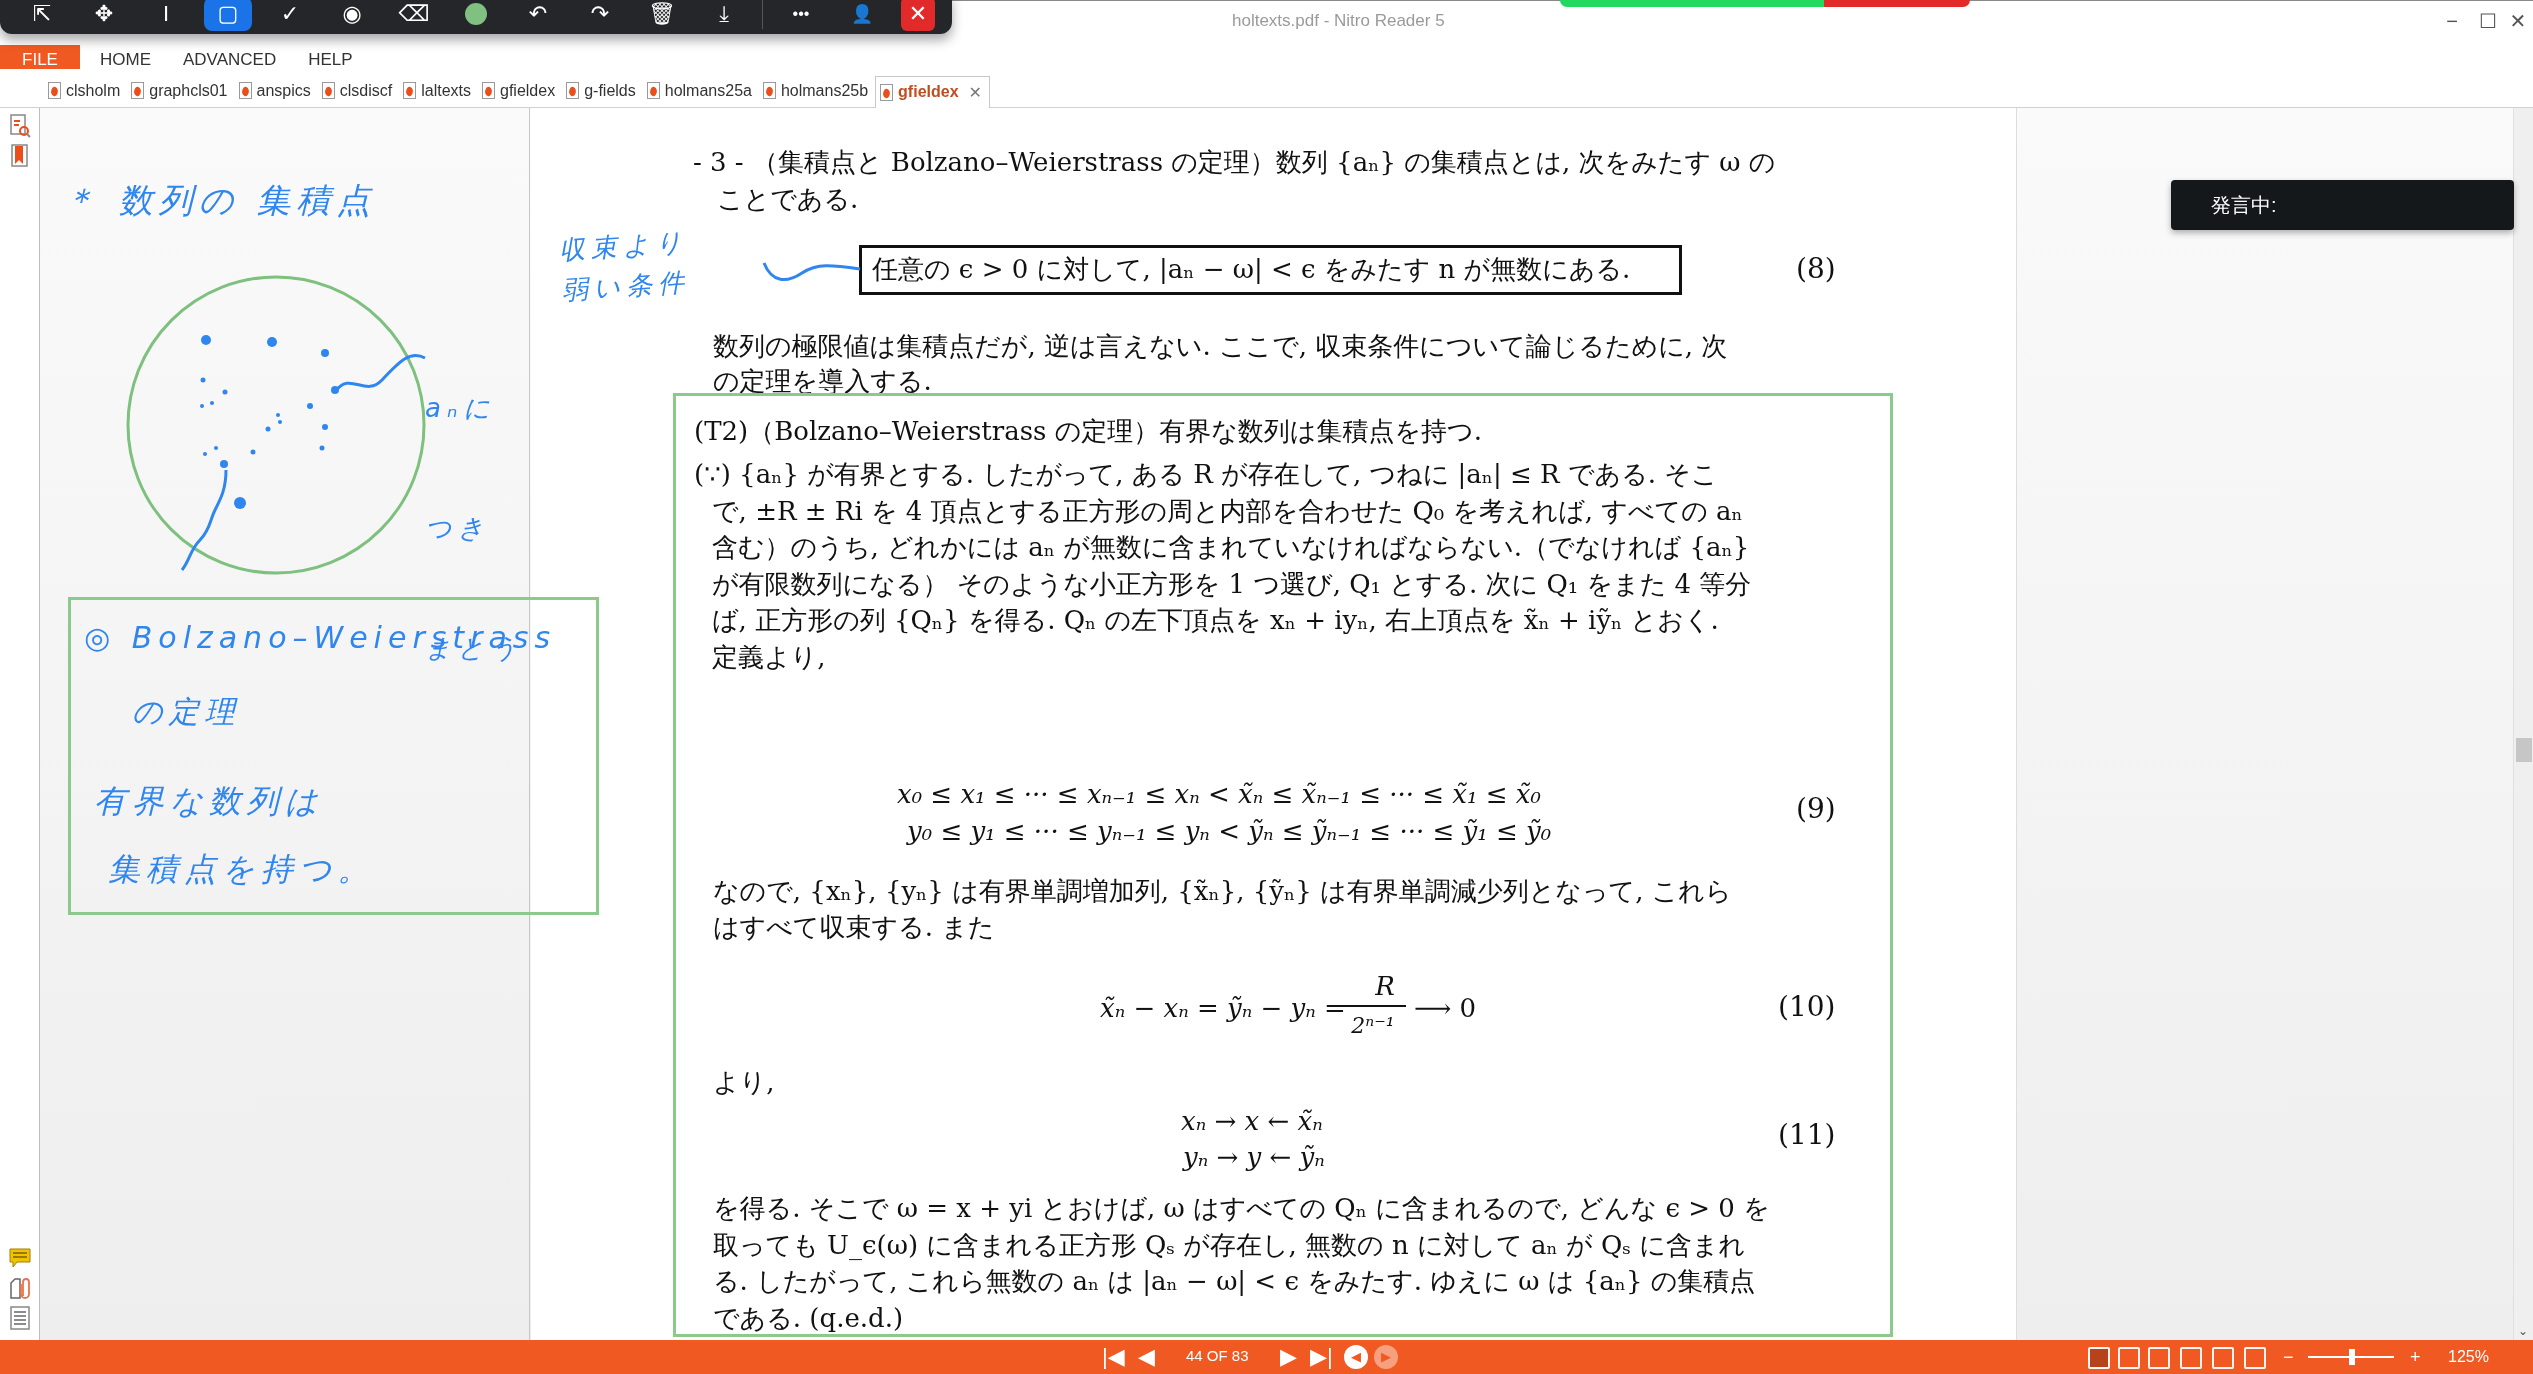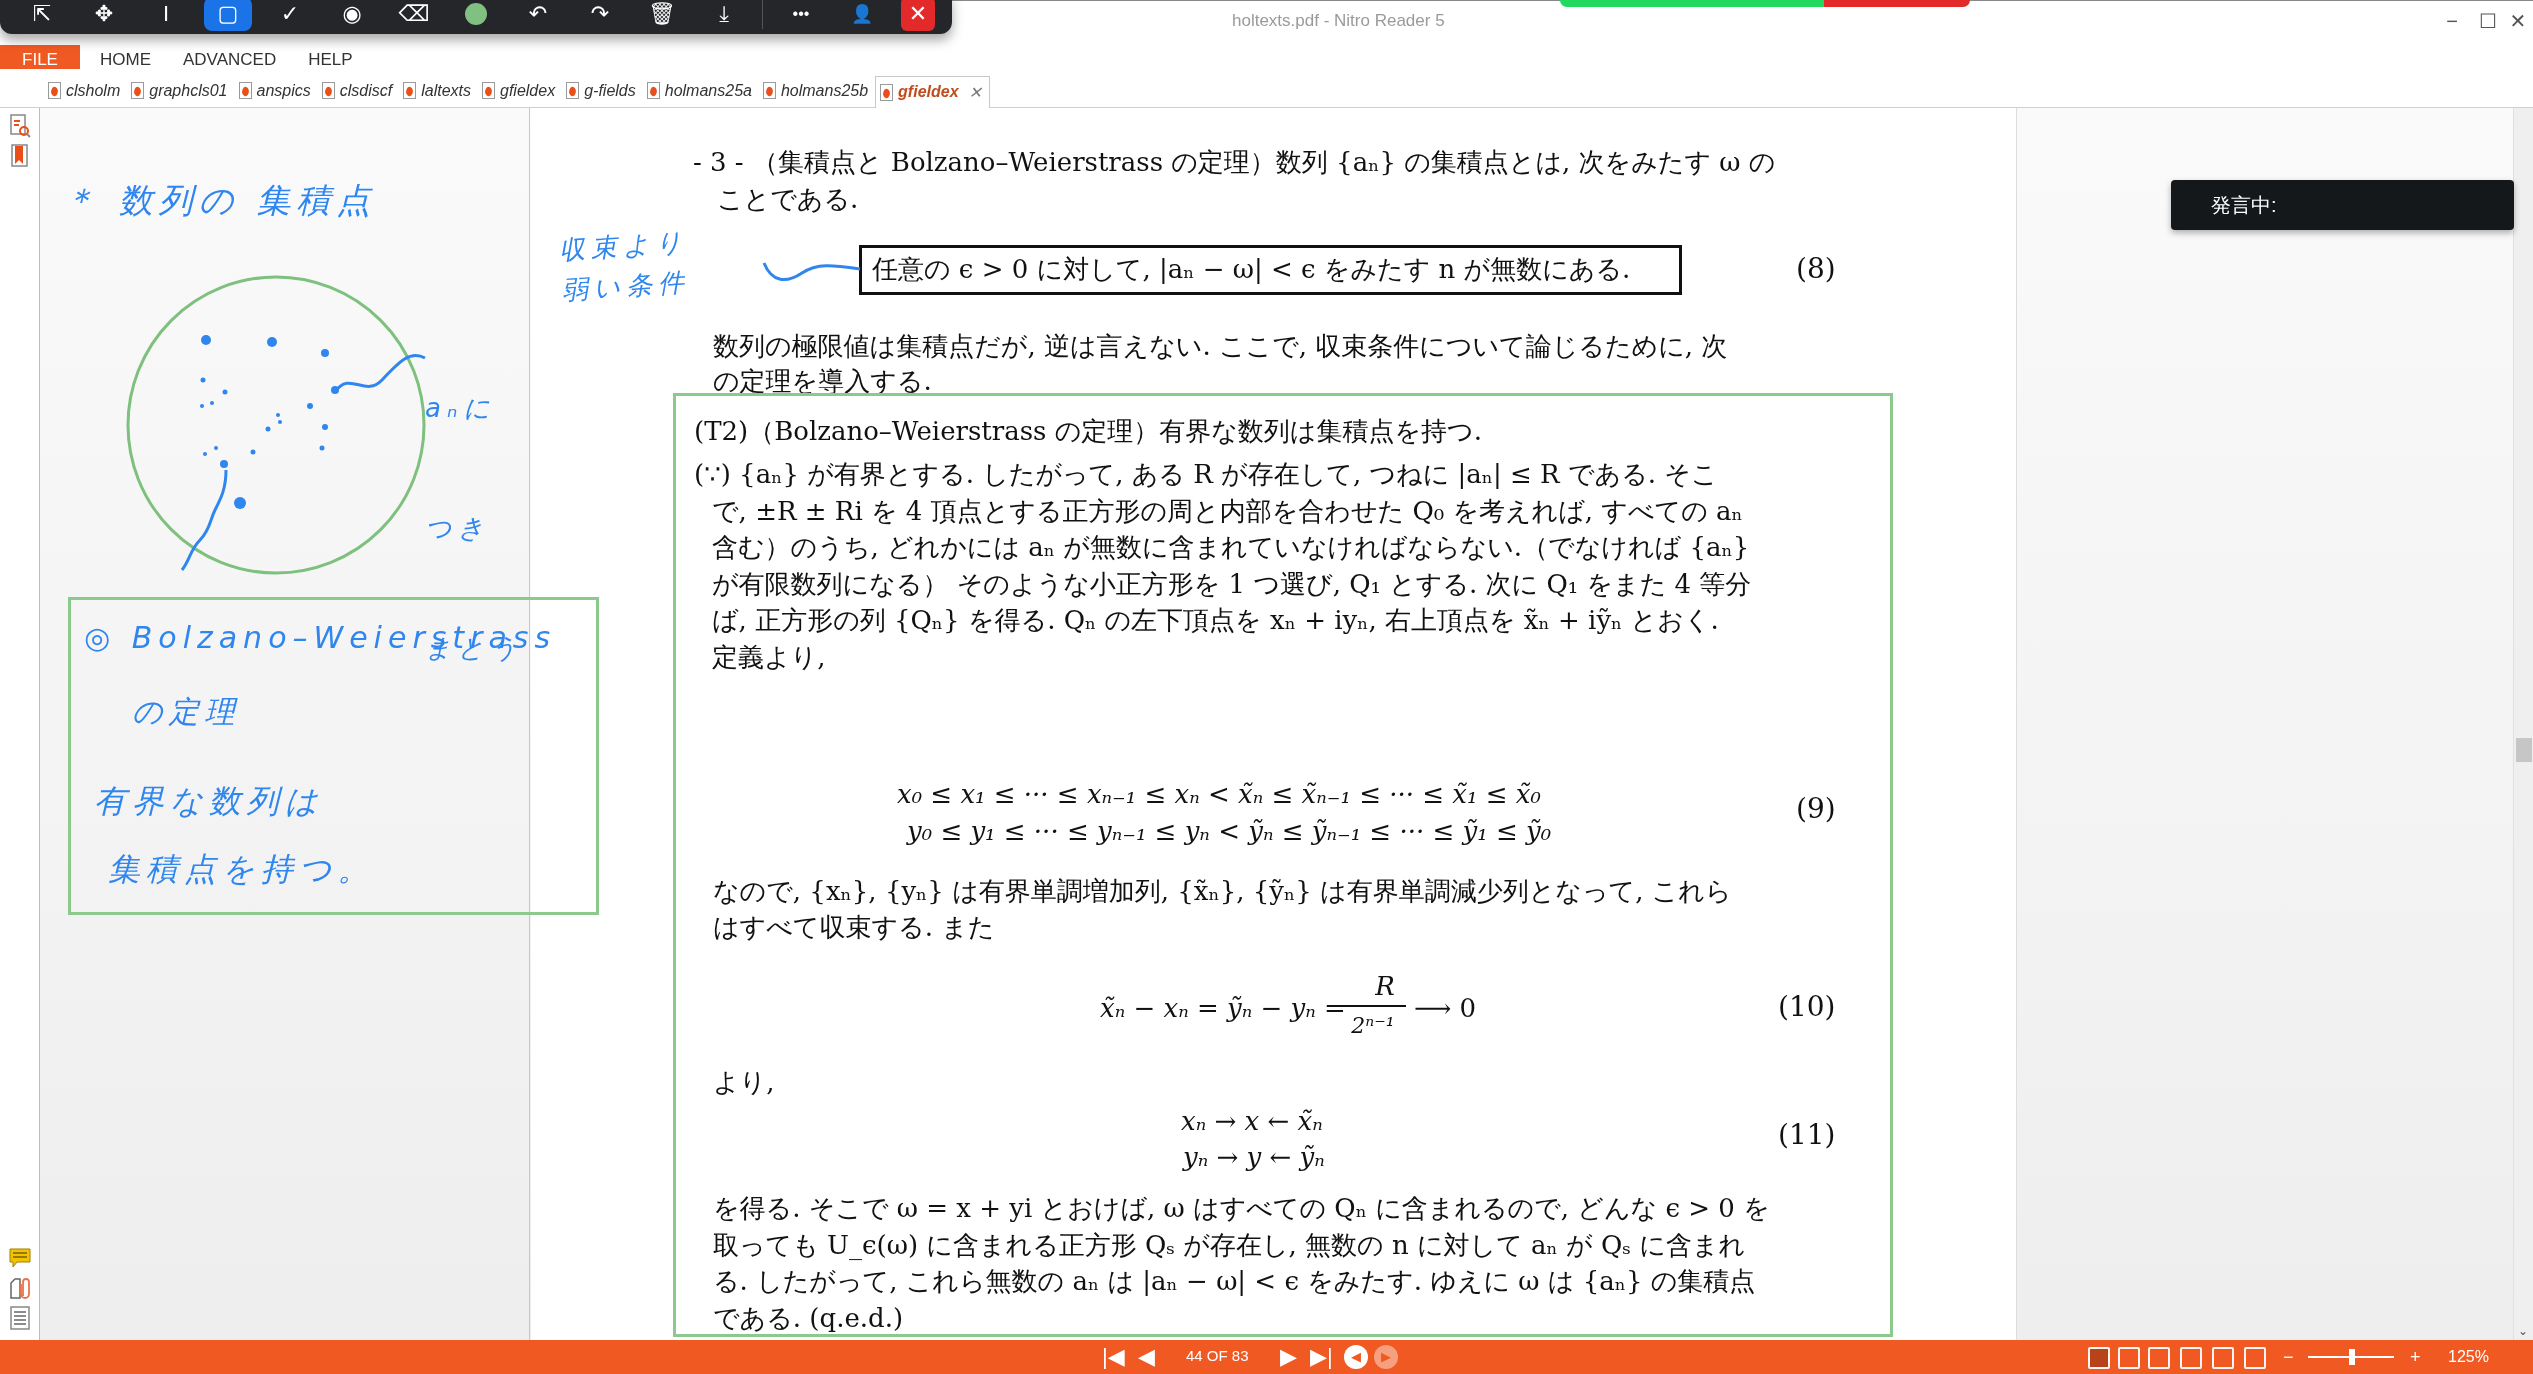--- a/index.html
+++ b/index.html
@@ -23,21 +23,21 @@
   .green-dot { width: 22px; height: 22px; border-radius: 50%; background: #80c080; }
 
   
   .ribbon { position: absolute; left: 0; top: 42px; width: 2533px; height: 30px; background: #fff; display: flex; align-items: center; }
   .ribbon-tab { font-size: 17px; color: #333; padding: 0 16px; height: 24px; line-height: 30px; cursor: pointer; }
   .ribbon-tab.file { background: #f05a22; color: #fff; width: 80px; text-align: center; padding: 0; }
   .ribbon-collapse { position: absolute; right: 8px; top: 88px; font-size: 14px; color: #666; }
 
   
   .doc-tabs { position: absolute; left: 0; top: 74px; width: 2533px; height: 34px; background: #fff; display: flex; align-items: center; padding-left: 44px; border-bottom: 1px solid #d0d0d0; }
-  .doc-tab { display: flex; align-items: center; height: 30px; padding: 0 7px 0 4px; font-size: 16px; color: #333; cursor: pointer; white-space: nowrap; font-style: italic; }
+  .doc-tab { display: flex; align-items: center; height: 30px; padding: 0 7px 0 4px; font-size: 16px; color: #333; cursor: pointer; white-space: nowrap; }
   .doc-tab.active { background: #fff; border: 1px solid #c8c8c8; border-bottom: none; font-weight: bold; color: #c04d1e; height: 32px; margin-top: 2px; }
   .pdf-icon { width: 13px; height: 17px; border: 1px solid #9a9a9a; background: #fff; margin-right: 5px; position: relative; }
   .pdf-icon::after { content: ""; position: absolute; left: 2px; top: 4px; width: 7px; height: 9px; background: #e94e1b; border-radius: 40% 60% 40% 60%; transform: rotate(20deg); }
   .tab-close { margin-left: 10px; color: #777; font-weight: normal; }
   .tabs-left-icon { position: absolute; left: 8px; top: 81px; width: 16px; height: 20px; border: 1.5px solid #888; background: repeating-linear-gradient(#fff 0 4px, #aaa 4px 5px); }
 
   
   .left-rail { position: absolute; left: 0; top: 108px; width: 40px; height: 1232px; background: #fff; border-right: 1px solid #bdbdbd; }
   .rail-icon { position: absolute; left: 9px; width: 22px; height: 24px; cursor: pointer; }
 

